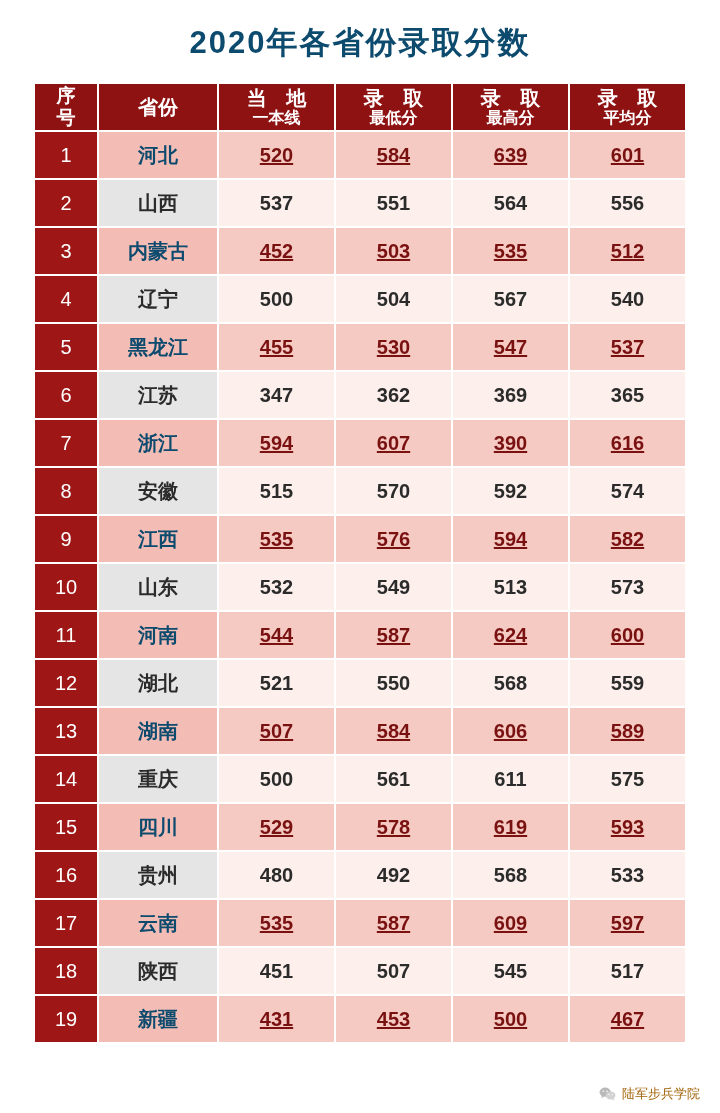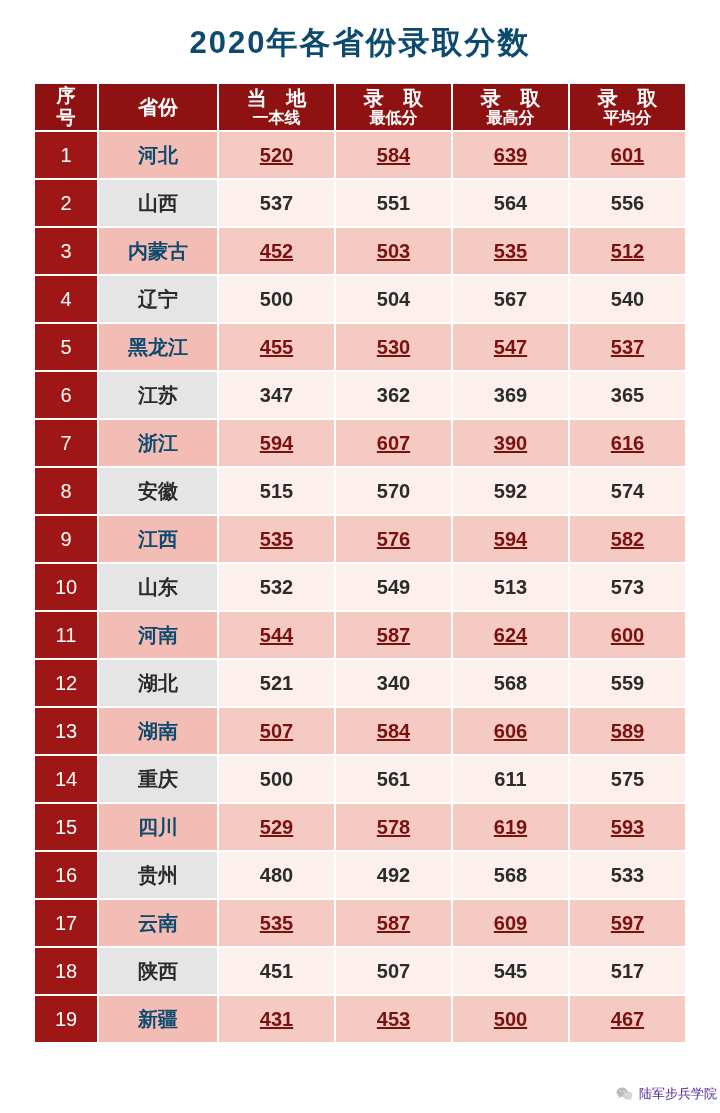--- a/index.html
+++ b/index.html
@@ -89,26 +89,26 @@
     font-weight: bold;
   }
   
   tr.dark td.prov { background: #f3bdb6; color: #0c4a6e; }
   tr.dark td.num  { background: #f5cac3; color: #7a1111; text-decoration: underline; }
   tr.light td.prov { background: #e5e5e5; color: #2b2b2b; }
   tr.light td.num  { background: #fdf0ec; color: #2b2b2b; }
 
   .footer {
     position: absolute;
-    right: 3px;
+    right: 20px;
     bottom: 10px;
     display: flex;
     align-items: center;
     gap: 6px;
-    color: #4c1d95;
+    color: #a16207;
     font-size: 13px;
   }
   .footer .wx-icon {
     width: 17px;
     height: 14px;
     position: relative;
     display: inline-block;
   }
   .footer .wx-icon svg { display: block; }
 </style>
@@ -241,21 +241,21 @@
           <td class="prov">河南</td>
           <td class="num">544</td>
           <td class="num">587</td>
           <td class="num">624</td>
           <td class="num">600</td>
         </tr>
         <tr class="light">
           <td class="idx">12</td>
           <td class="prov">湖北</td>
           <td class="num">521</td>
-          <td class="num">340</td>
+          <td class="num">550</td>
           <td class="num">568</td>
           <td class="num">559</td>
         </tr>
         <tr class="dark">
           <td class="idx">13</td>
           <td class="prov">湖南</td>
           <td class="num">507</td>
           <td class="num">584</td>
           <td class="num">606</td>
           <td class="num">589</td>

